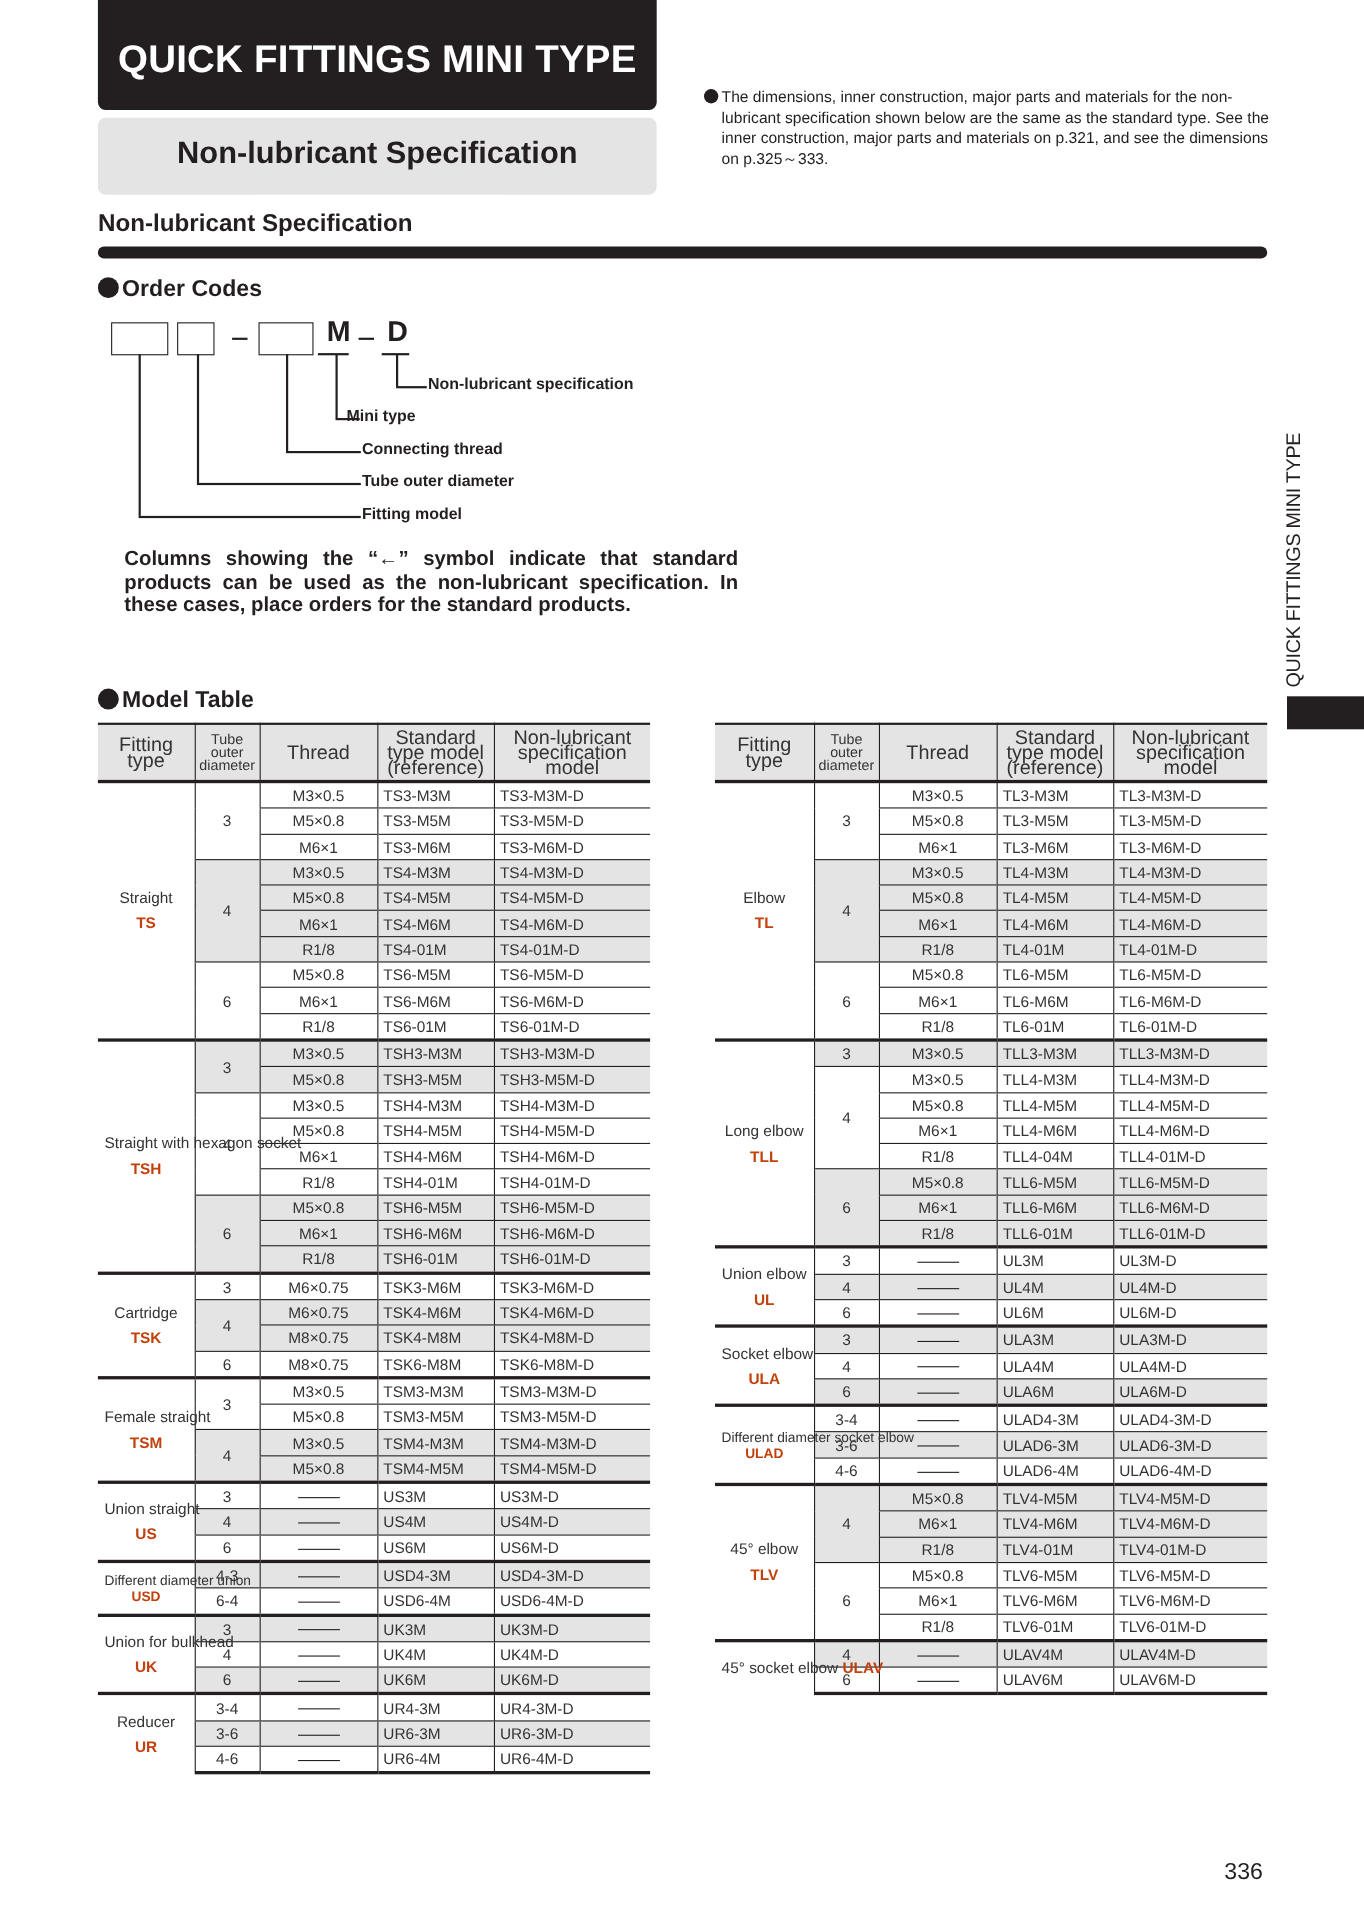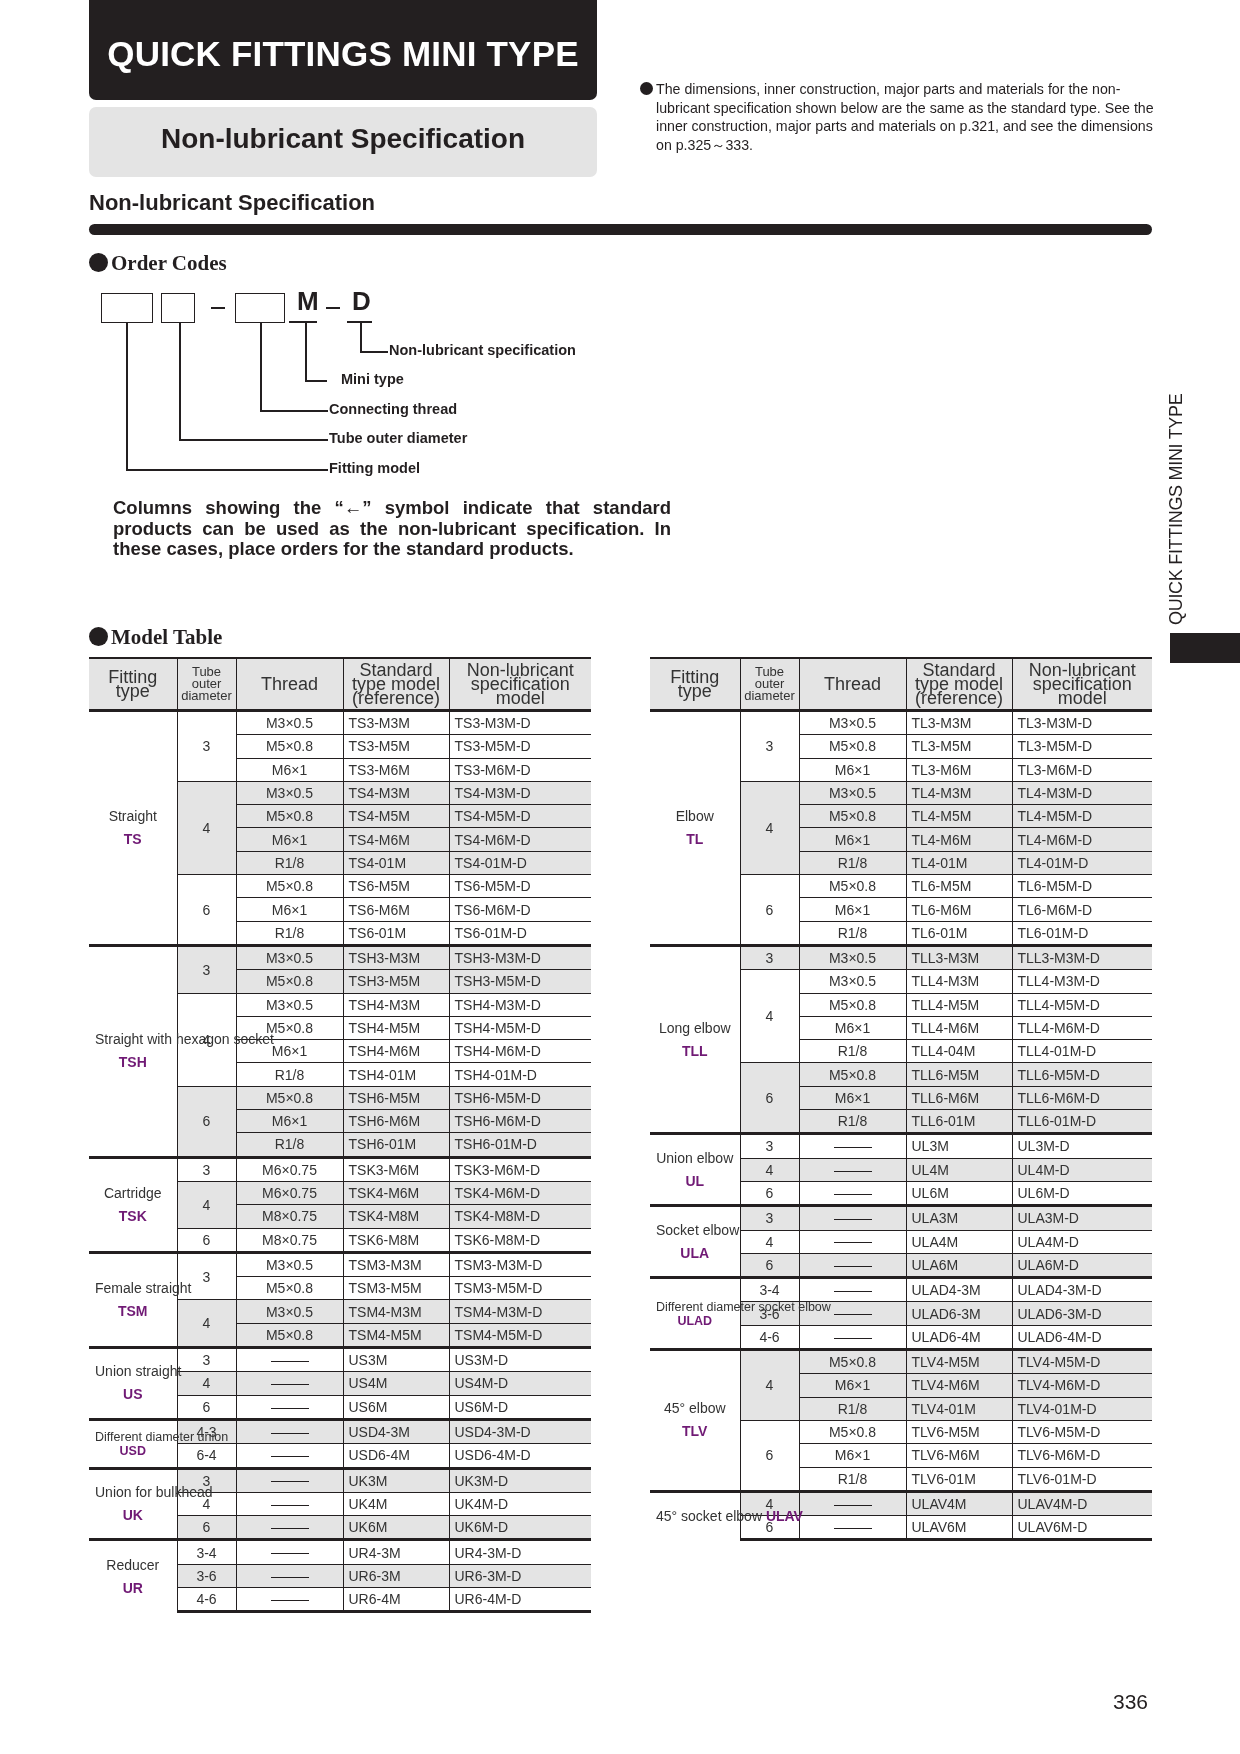--- a/index.html
+++ b/index.html
@@ -8,21 +8,21 @@
   .title-box span { position:absolute; left:0; right:0; top:34px; text-align:center; font-weight:bold; font-size:35px; letter-spacing:0.2px; }
   .subtitle-box { position:absolute; left:89px; top:107px; width:508px; height:70px; background:#e4e4e4; border-radius:7px; }
   .subtitle-box span { position:absolute; left:0; right:0; top:16px; text-align:center; font-weight:bold; font-size:28px; }
   .section-title { position:absolute; left:89px; top:190px; font-size:22px; font-weight:bold; }
   .rule { position:absolute; left:89px; top:224px; width:1063px; height:11px; background:#231f20; border-radius:6px; }
   .notes { position:absolute; left:640px; top:80px; width:520px; font-size:14.2px; line-height:18.6px; }
   .notes .n { padding-left:16px; text-indent:-16px; }
   .bullet { display:inline-block; width:13px; height:13px; border-radius:50%; background:#231f20; vertical-align:-1px; margin-right:3px; text-indent:0; }
   .caution { margin-top:4px; font-size:14px; }
   .caution b { font-weight:bold; }
-  .h2 { position:absolute; left:89px; font-size:21px; font-weight:bold;font-family:Liberation Serif, serif; }
+  .h2 { position:absolute; left:89px; font-size:21px; font-weight:bold; }
   .h2 .bullet { width:19px; height:19px; vertical-align:-2px; margin-right:3px; }
   
   .oc { position:absolute; left:89px; top:285px; width:560px; height:200px; }
   .oc .box { position:absolute; border:1.5px solid #231f20; height:28px; top:8px; }
   .oc .dash { position:absolute; top:22px; height:1.5px; background:#231f20; width:14px; }
   .oc .letter { position:absolute; top:1px; font-weight:bold; font-size:26px; }
   .oc .uline { position:absolute; top:36px; height:1.5px; background:#231f20; }
   .oc .vl { position:absolute; width:1.5px; background:#231f20; }
   .oc .hl { position:absolute; height:1.5px; background:#231f20; }
   .oc .lbl { position:absolute; font-size:14.5px; font-weight:bold; }
@@ -30,21 +30,21 @@
   .remark .p { padding-left:24px; }
   .remark .first { text-indent:-24px; }
   
   table.mt { position:absolute; border-collapse:collapse; font-size:14px; table-layout:fixed; }
   table.mt th { background:#e4e4e4; font-weight:normal; font-size:18px; line-height:14px; height:50px; border-left:1.5px solid #231f20; color:#333; padding:0 2px; }
   table.mt th:first-child { border-left:none; }
   table.mt thead tr { border-top:2.5px solid #231f20; border-bottom:3px solid #231f20; }
   table.mt td { height:22.3px; padding:0 5px; border-left:1.5px solid #231f20; border-top:1px solid #231f20; white-space:nowrap; color:#333; }
   table.mt td.ft { border-left:none; vertical-align:middle; text-align:center; padding:0 6px; line-height:23px; }
   table.mt td.ft.small { font-size:12.5px; line-height:14px; }
-  table.mt td.ft b { color:#701a75;margin-top:29px; }
+  table.mt td.ft b { color:#c2410c;margin-top:29px; }
   table.mt td.dia { text-align:center; }
   table.mt td.thr { text-align:center; }
   table.mt td.mod { text-align:left; }
   table.mt tr.grp td { border-top:3px solid #231f20; }
   table.mt tbody tr:last-child td { border-bottom:3px solid #231f20; }
   .sh { background:#e4e4e4; }
   .dashline { display:inline-block; width:38px; height:1px; background:#231f20; vertical-align:middle; }
   .side-tab { position:absolute; left:1170px; top:633px; width:70px; height:30px; background:#231f20; }
   .side-text { position:absolute; left:1166px; top:625px; transform-origin:0 0; transform:rotate(-90deg); font-size:18px; white-space:nowrap; letter-spacing:-0.3px; }
   .page-no { position:absolute; left:1113px; top:1690px; font-size:21px; }
@@ -77,21 +77,21 @@
   <div class="dash" style="left:237px;"></div>
   <div class="letter" style="left:263px;">D</div>
   <div class="uline" style="left:258px;width:25px;"></div>
 
   <div class="vl" style="left:271px;top:37px;height:29px;"></div>
   <div class="hl" style="left:271px;top:66px;width:28px;"></div>
   <div class="lbl" style="left:300px;top:57px;">Non-lubricant specification</div>
 
   <div class="vl" style="left:216px;top:37px;height:58px;"></div>
   <div class="hl" style="left:216px;top:95px;width:22px;"></div>
-  <div class="lbl" style="left:252px;top:86px;">Mini type</div>
+  <div class="lbl" style="left:226px;top:86px;">Mini type</div>
 
   <div class="vl" style="left:171px;top:37px;height:88px;"></div>
   <div class="hl" style="left:171px;top:125px;width:68px;"></div>
   <div class="lbl" style="left:240px;top:116px;">Connecting thread</div>
 
   <div class="vl" style="left:90px;top:37px;height:117px;"></div>
   <div class="hl" style="left:90px;top:154px;width:149px;"></div>
   <div class="lbl" style="left:240px;top:145px;">Tube outer diameter</div>
 
   <div class="vl" style="left:37px;top:37px;height:147px;"></div>

